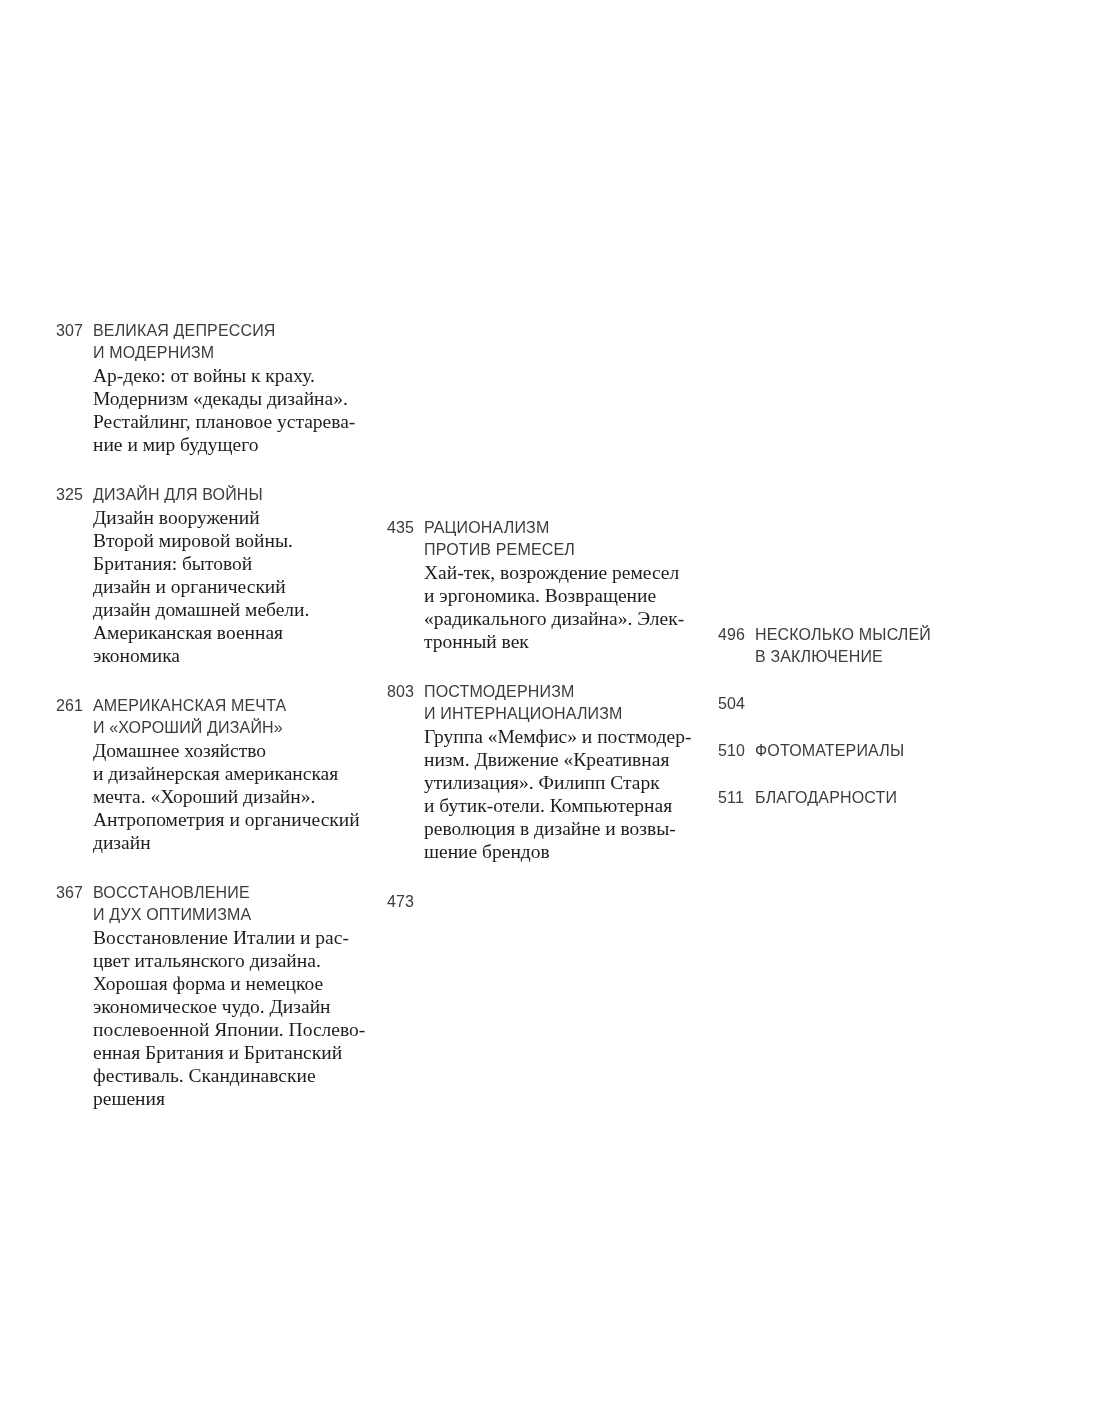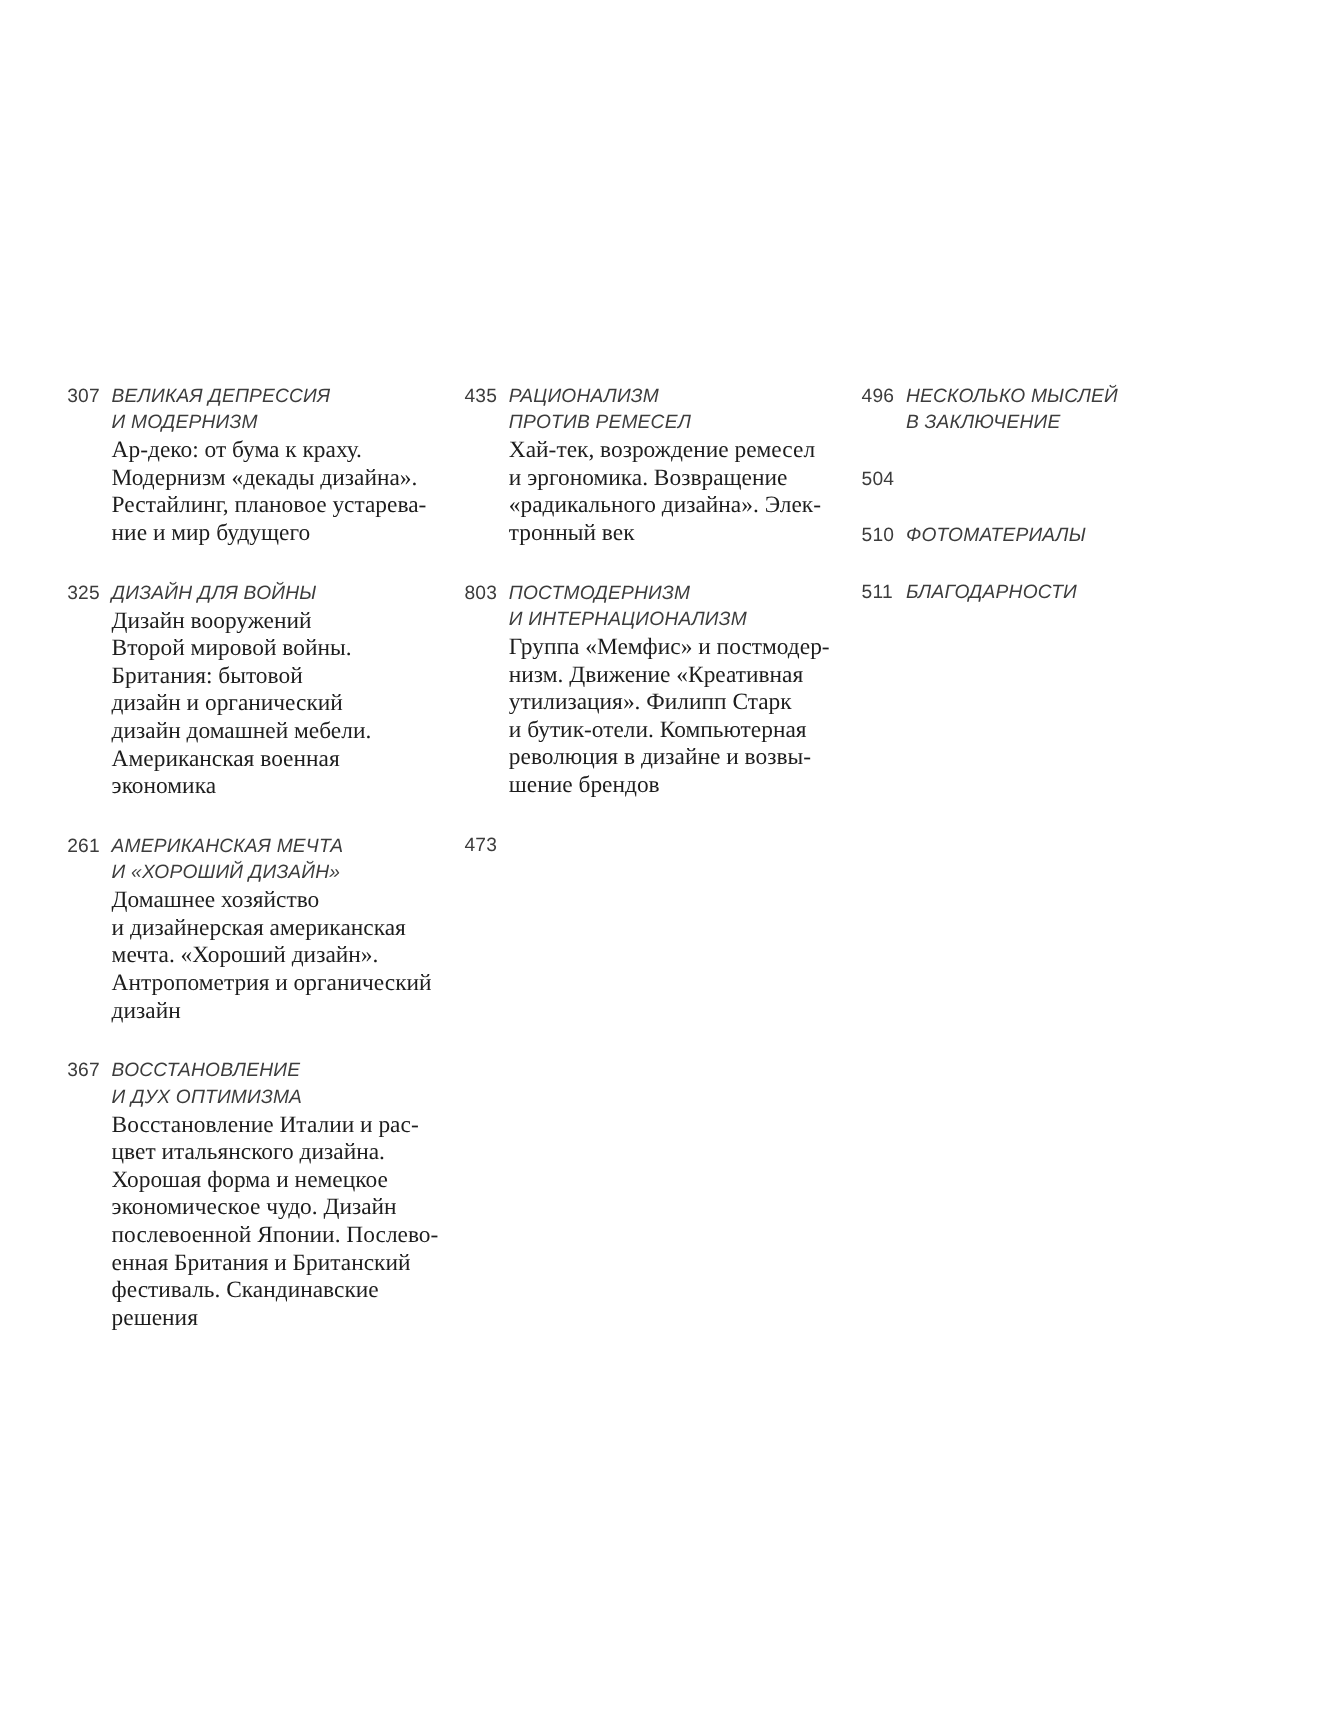--- a/index.html
+++ b/index.html
@@ -17,21 +17,21 @@
   .page {
     position: absolute;
     inset: 0;
     background: #ffffff;
   }
   .toc {
     position: absolute;
     left: 56px;
     top: 320px;
     display: flex;
-    align-items: flex-start;
+    align-items: center;
   }
   .toc-col {
     width: 331px;
     flex: none;
   }
   .toc-entry {
     display: flex;
     align-items: flex-start;
     margin: 0 0 28px 0;
   }
@@ -54,21 +54,20 @@
   }
   .entry-title {
     margin: 0;
     font-family: "Liberation Sans", "DejaVu Sans", sans-serif;
     font-size: 16px;
     line-height: 22px;
     font-weight: 400;
     color: #3c3c3c;
     letter-spacing: 0.01em;
     white-space: pre-line;
-    font-style: italic;
   }
   .entry-desc {
     margin: 0;
     font-family: "Liberation Serif", "DejaVu Serif", serif;
     font-size: 19.5px;
     line-height: 23px;
     font-weight: 400;
     color: #1d1d1d;
     white-space: pre-line;
   }
@@ -77,21 +76,21 @@
 <body>
 
 <main class="page">
   <section class="toc" id="toc-root">
       <div class="toc-col">
         <div class="toc-entry">
           <span class="entry-num">307</span>
           <div class="entry-text">
             <h3 class="entry-title">ВЕЛИКАЯ ДЕПРЕССИЯ
 И МОДЕРНИЗМ</h3>
-            <p class="entry-desc">Ар-деко: от бума к краху.
+            <p class="entry-desc">Ар-деко: от войны к краху.
 Модернизм «декады дизайна».
 Рестайлинг, плановое устарева-
 ние и мир будущего</p>
           </div>
         </div>
         <div class="toc-entry">
           <span class="entry-num">325</span>
           <div class="entry-text">
             <h3 class="entry-title">ДИЗАЙН ДЛЯ ВОЙНЫ</h3>
             <p class="entry-desc">Дизайн вооружений

